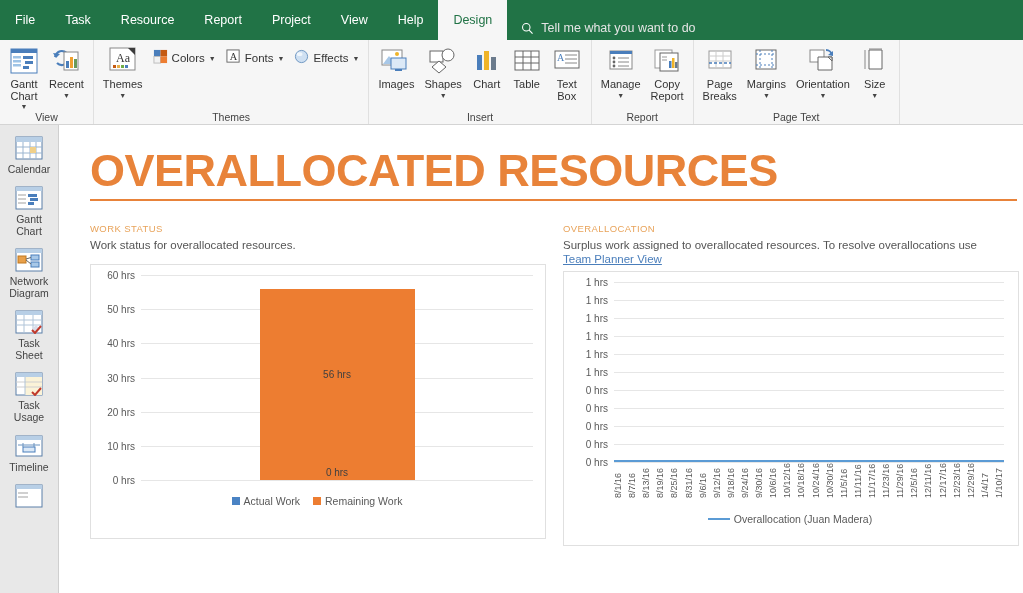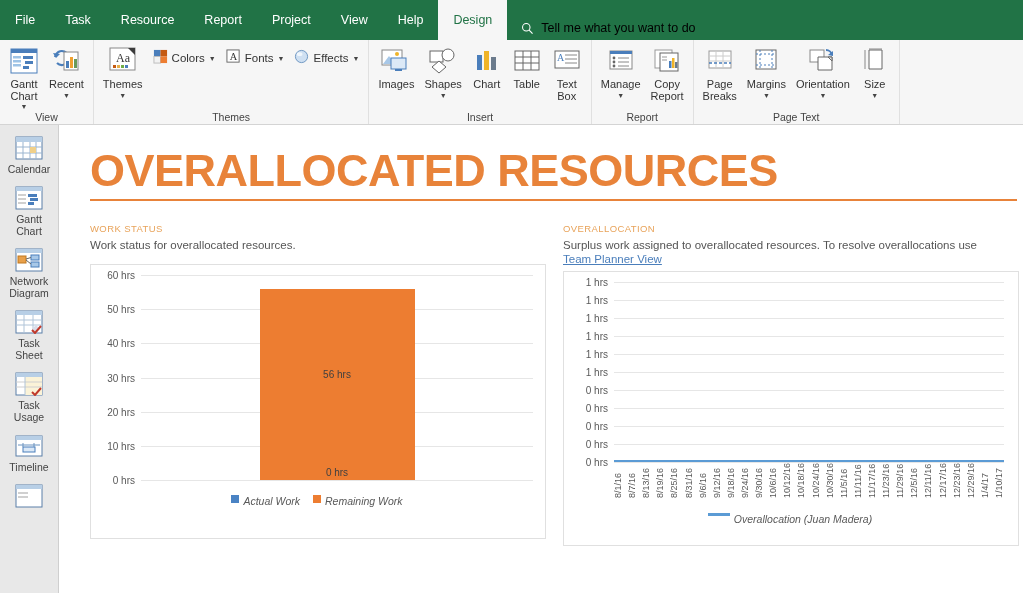--- a/index.html
+++ b/index.html
@@ -26,21 +26,21 @@
     white-space: nowrap;
     cursor: pointer;
   }
   .tab.active {
     background: #f6f6f6;
     color: #217346;
   }
   .tellme {
     display: flex; align-items: center; gap: 7px;
     padding: 16px 12px 0 14px;
-    color: #000000;
+    color: #e5e5e5;
     font-size: 12.5px;
     cursor: text;
   }
   .tellme-icon { display:flex; align-items:center; }
 
   
   .ribbon {
     height: 85px;
     background: #f6f6f6;
     border-bottom: 1px solid #d4d4d4;
@@ -174,21 +174,21 @@
     position: absolute; bottom: 2px; left: 0; right: 0; text-align:center;
     font-size: 10px; color: #404040;
   }
   .catlabel {
     text-align: center; font-size: 10.5px; color: #595959; margin-top: 3px;
   }
   .legend {
     display: flex; justify-content: center; align-items: center;
     gap: 13px; margin-top: 15px;
   }
-  .leg { display: flex; align-items: flex-start; gap: 4px; font-size: 10.5px; color: #595959; font-style: italic; }
+  .leg { display: flex; align-items: center; gap: 4px; font-size: 10.5px; color: #595959; }
   .swatch { width: 8px; height: 8px; }
   .legline { width: 22px; height: 2.5px; background: #5B9BD5; }
 
   
   .plot2 { position: relative; height: 180px; }
   .yaxis2 { position: absolute; left: 0; top: 0; bottom: 0; width: 42px; }
   .grid2 { position: absolute; left: 44px; right: 6px; top: 0; bottom: 0; }
   .zeroline {
     position: absolute; left: 44px; right: 6px; bottom: 0;
     height: 2px; background: #5B9BD5;

